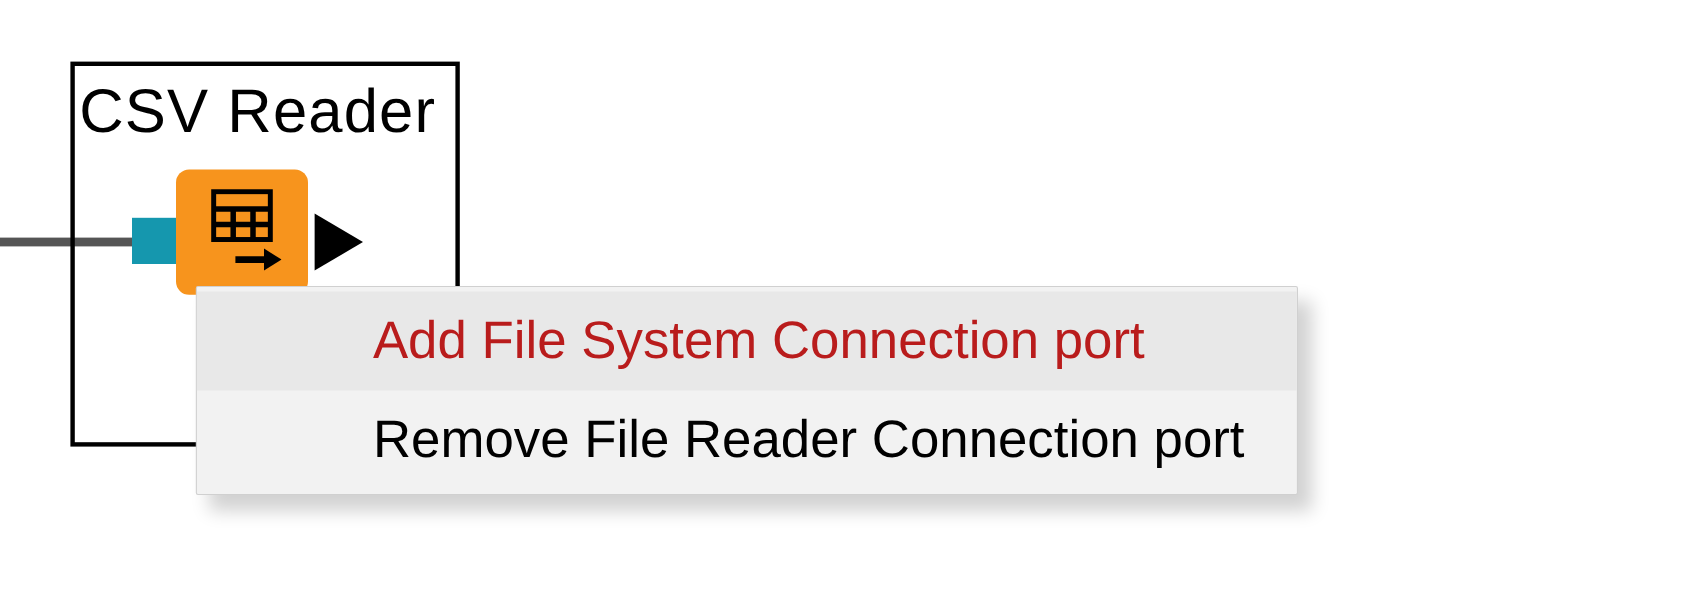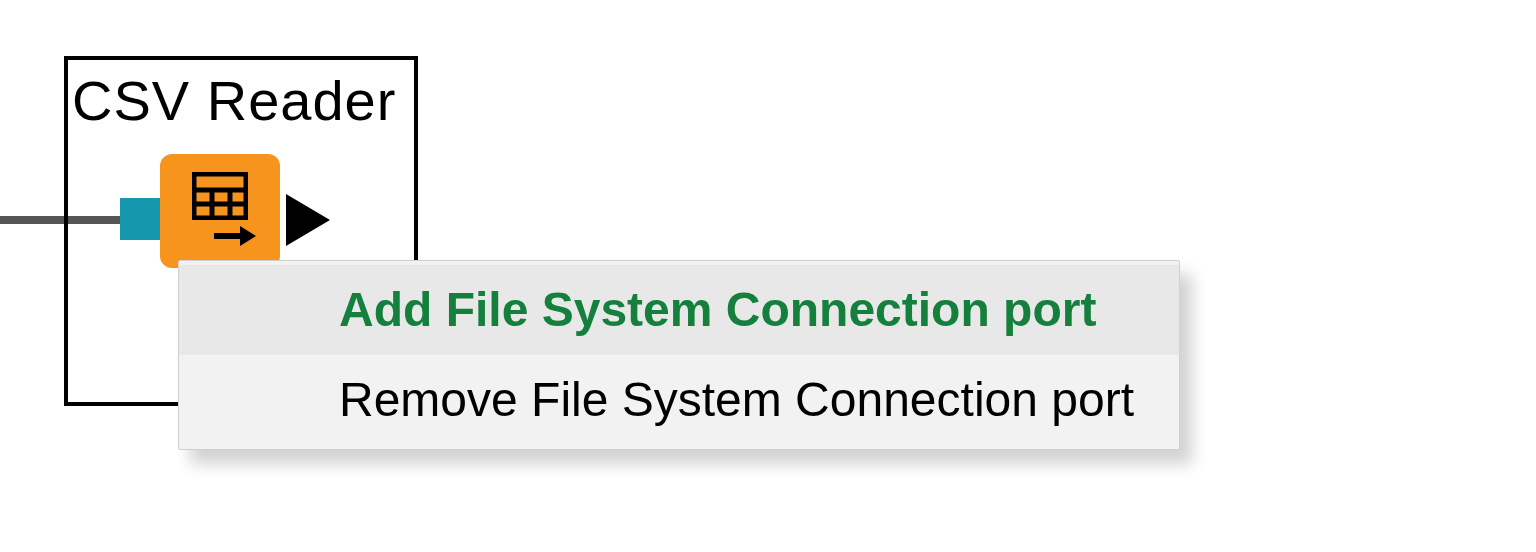--- a/index.html
+++ b/index.html
@@ -109,23 +109,22 @@
     display: flex;
     align-items: center;
     height: 90px;
     padding-left: 160px;
     font-size: 48px;
     line-height: 90px;
     white-space: nowrap;
     cursor: default;
   }
   .menu-item.disabled {
-    color: #15803d;
+    color: #b91c1c;
     background: #e8e8e8;
-    font-weight: bold;
   }
   .menu-item.enabled {
     color: #000;
   }
 </style>
 </head>
 <body>
 
 <div class="canvas">
 
@@ -148,16 +147,16 @@
     <svg class="node-arrow-small" viewBox="0 0 44 28">
       <line x1="2" y1="14" x2="30" y2="14" stroke="#000" stroke-width="6"></line>
       <polygon points="28,4 44,14 28,24" fill="#000"></polygon>
     </svg>
   </div>
 
   <div class="port-out"></div>
 
   <div class="context-menu">
     <div class="menu-item disabled">Add File System Connection port</div>
-    <div class="menu-item enabled">Remove File System Connection port</div>
+    <div class="menu-item enabled">Remove File Reader Connection port</div>
   </div>
 
 </div>
 
 </body></html>

